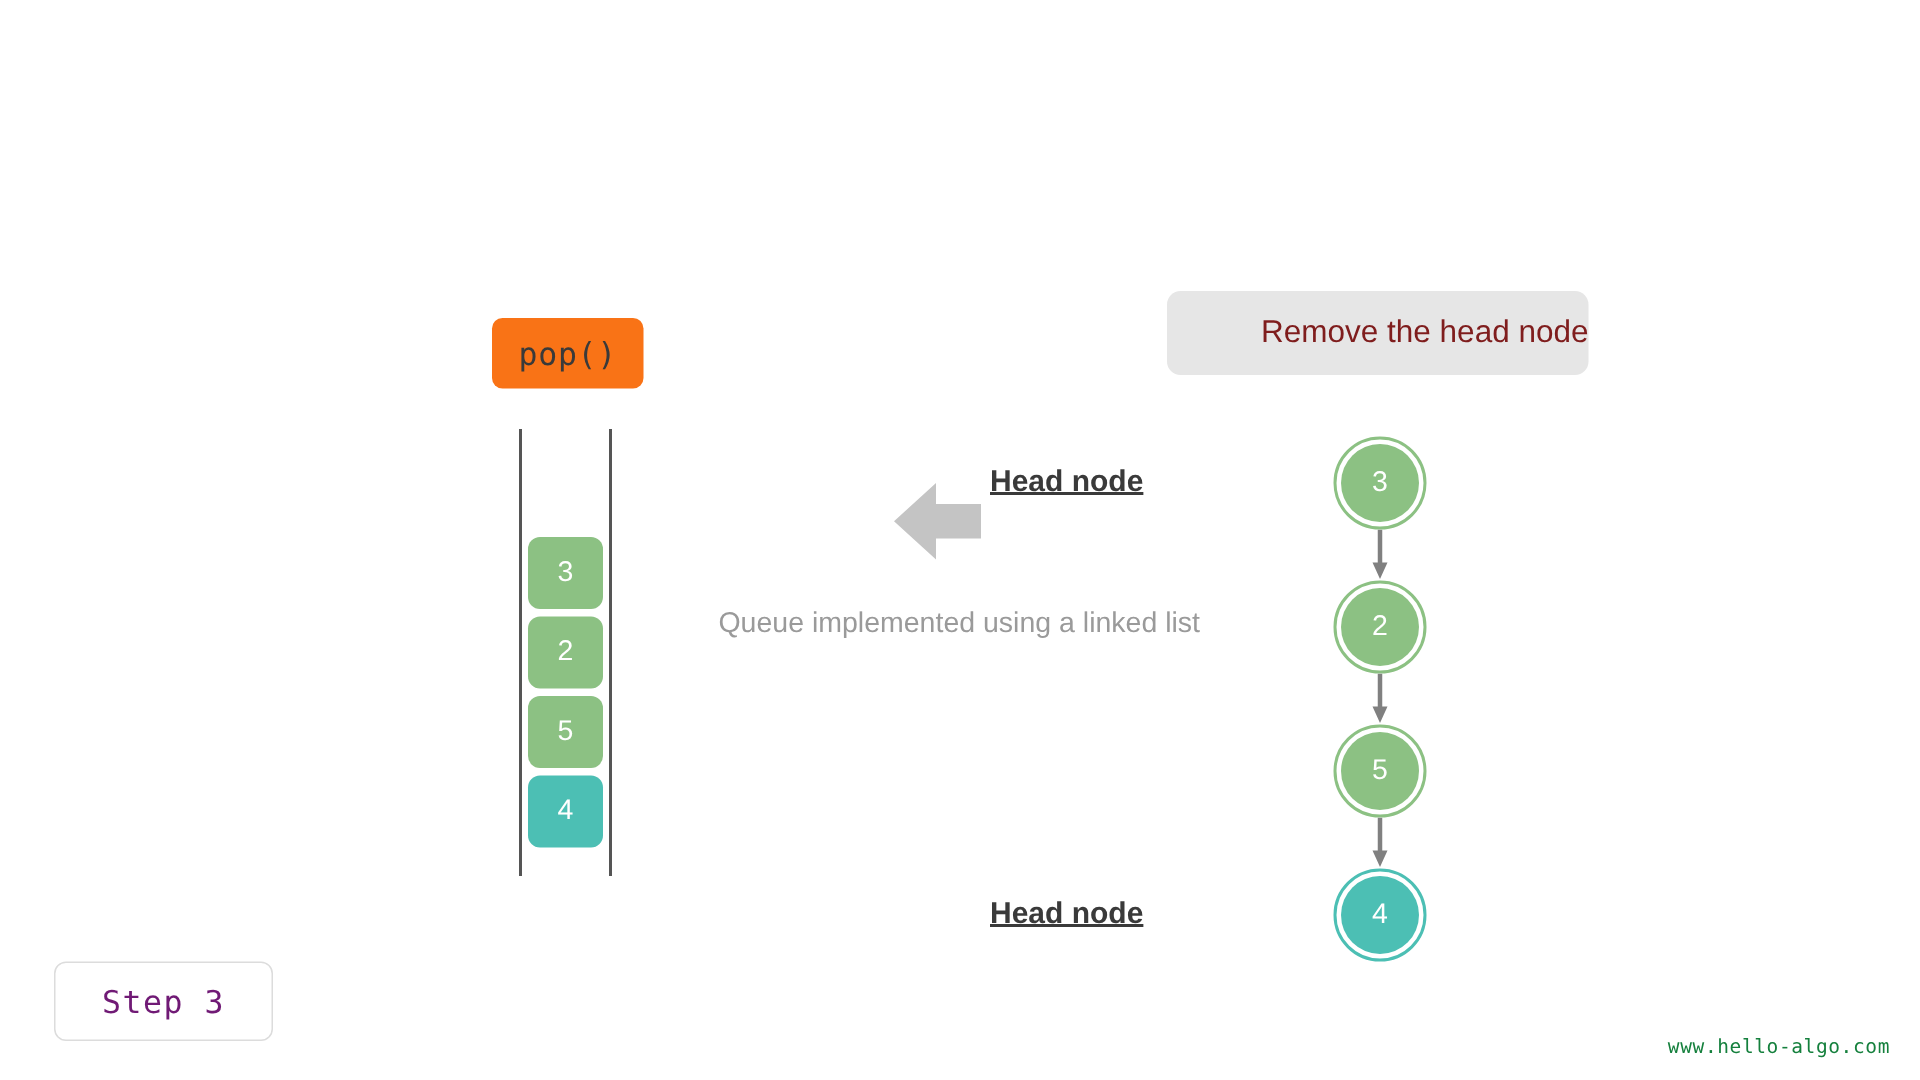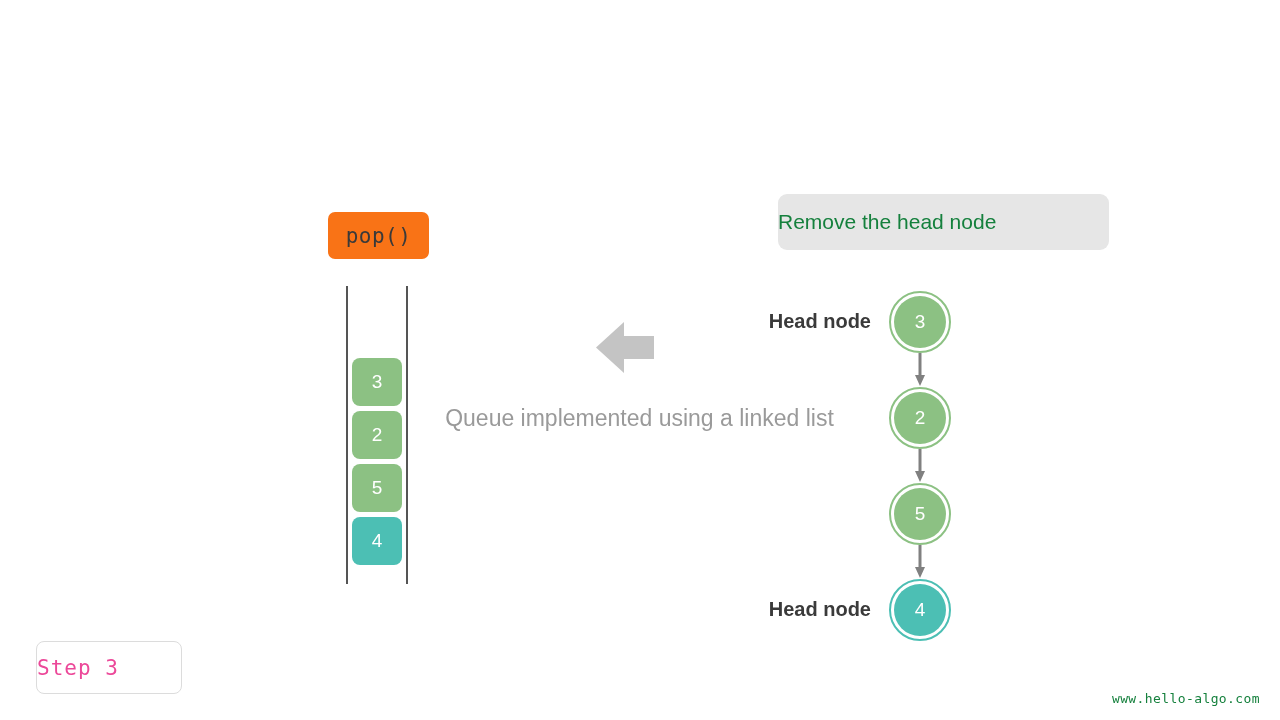--- a/index.html
+++ b/index.html
@@ -32,29 +32,29 @@
     font-size: 21px;
     color: #3a3a3a;
     letter-spacing: 0.5px;
   }
 
   
   #action-label {
     position: absolute;
     left: 778px;
     top: 194px;
-    width: 331px;
+    width: 281px;
     height: 56px;
     background: #e6e6e6;
     border-radius: 9px;
     display: flex;
     align-items: center;
-    justify-content: flex-start;
+    justify-content: flex-end;
     font-size: 21px;
-    color: #15803d;
+    color: #7f1d1d;
   }
 
   
   #queue-container {
     position: absolute;
     left: 346px;
     top: 286px;
     width: 62px;
     height: 298px;
   }
@@ -99,21 +99,21 @@
     height: 55px;
   }
 
   
   #caption {
     position: absolute;
     left: 437px;
     top: 405px;
     width: 405px;
     text-align: center;
-    font-size: 23px;
+    font-size: 19px;
     color: #9a9a9a;
   }
 
   
   #linked-list {
     position: absolute;
     left: 889px;
     top: 291px;
     width: 62px;
     height: 350px;
@@ -149,40 +149,41 @@
     width: 12px;
     height: 34px;
   }
 
   
   .node-label {
     position: absolute;
     font-size: 20px;
     font-weight: bold;
     color: #3a3a3a;
-    text-align: right;
+    text-decoration: underline;
   }
   #head-label { left: 660px; top: 310px; width: 211px; }
   #tail-label { left: 660px; top: 598px; width: 211px; }
 
   
   #step-badge {
     position: absolute;
     left: 36px;
     top: 641px;
     width: 144px;
     height: 51px;
     background: #ffffff;
     border: 1px solid #dcdcdc;
     border-radius: 8px;
     display: flex;
     align-items: center;
+    justify-content: center;
     font-family: "DejaVu Sans Mono", "Liberation Mono", monospace;
     font-size: 21px;
-    color: #ec4899;
+    color: #701a75;
     letter-spacing: 1px;
   }
 
   
   #watermark {
     position: absolute;
     right: 20px;
     bottom: 14px;
     font-family: "DejaVu Sans Mono", "Liberation Mono", monospace;
     font-size: 13px;

